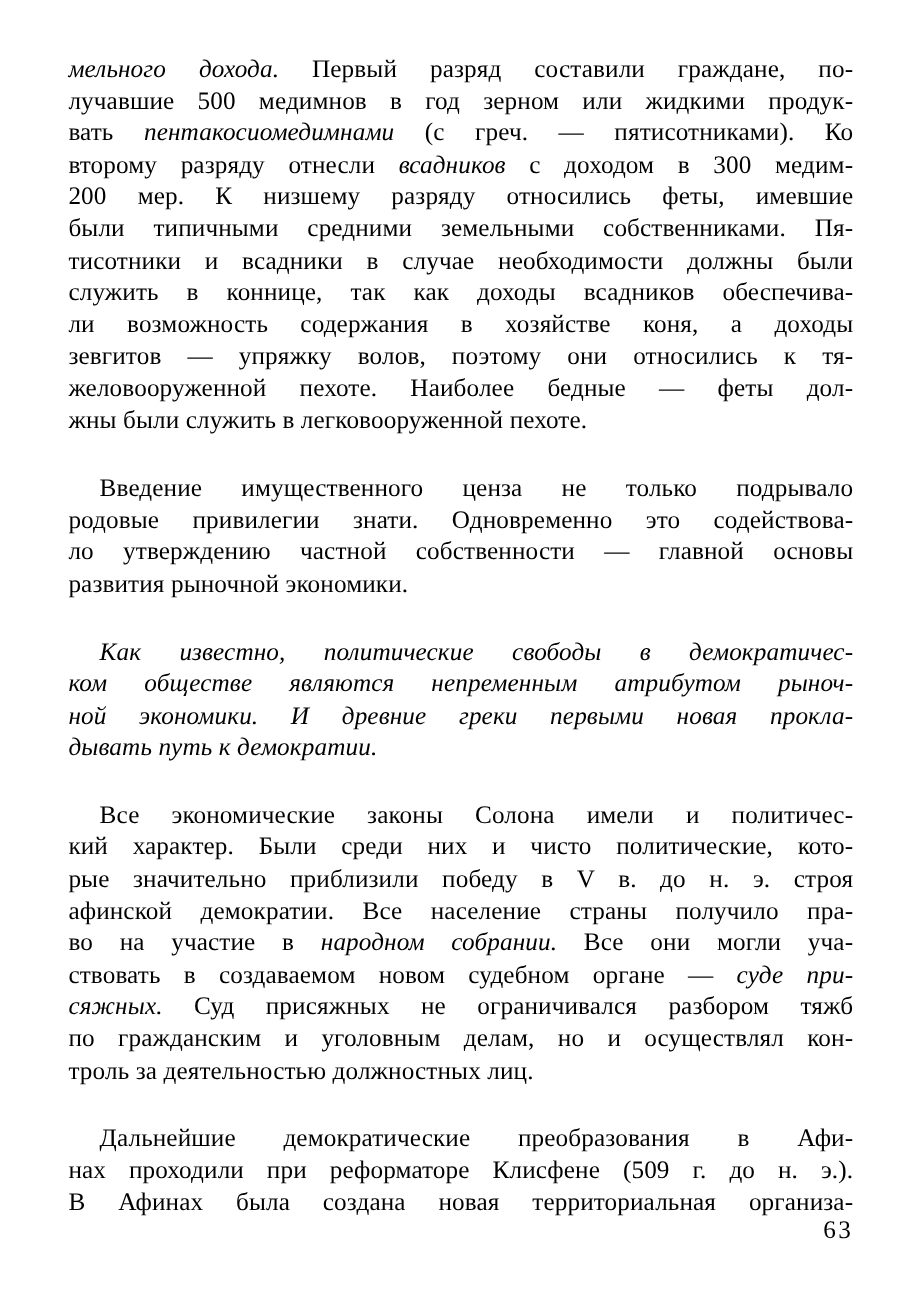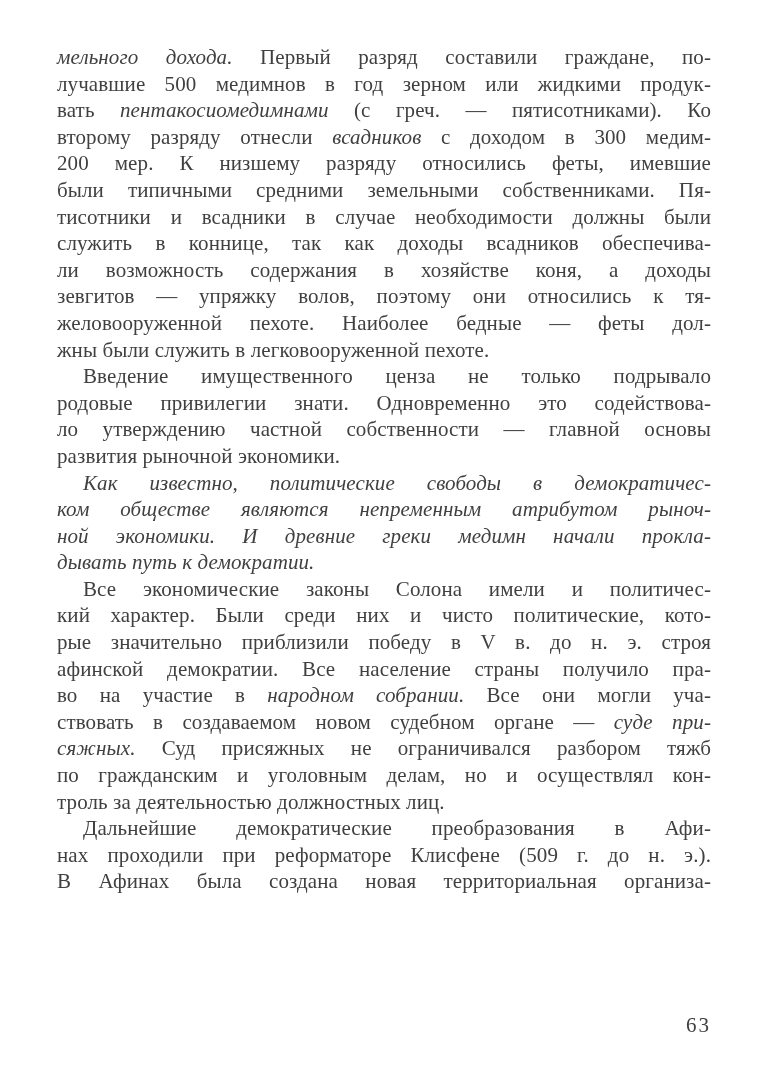--- a/index.html
+++ b/index.html
@@ -5,21 +5,21 @@
   html, body {
     margin: 0;
     padding: 0;
     background: #ffffff;
   }
   .page {
     position: relative;
     width: 766px;
     height: 1072px;
     background: #ffffff;
-    color: #404040;
+    color: #000000;
     font-family: "Liberation Serif", "DejaVu Serif", serif;
     overflow: hidden;
   }
   .text-block {
     position: absolute;
     left: 57px;
     top: 44px;
     width: 654px;
   }
   .line {
@@ -29,20 +29,21 @@
     text-align: justify;
     text-align-last: justify;
     white-space: normal;
     letter-spacing: 0.1px;
   }
   .line.end {
     text-align-last: left;
   }
   .line.indent {
     text-indent: 26px;
+    margin-top: 30px;
   }
   .it {
     font-style: italic;
   }
   .page-number {
     position: absolute;
     top: 1012px;
     left: 57px;
     width: 654px;
     text-align: right;
@@ -67,21 +68,21 @@
       <div class="line"><span>ли возможность содержания в хозяйстве коня, а доходы</span></div>
       <div class="line"><span>зевгитов — упряжку волов, поэтому они относились к тя-</span></div>
       <div class="line"><span>желовооруженной пехоте. Наиболее бедные — феты дол-</span></div>
       <div class="line end"><span>жны были служить в легковооруженной пехоте.</span></div>
       <div class="line indent"><span>Введение имущественного ценза не только подрывало</span></div>
       <div class="line"><span>родовые привилегии знати. Одновременно это содействова-</span></div>
       <div class="line"><span>ло утверждению частной собственности — главной основы</span></div>
       <div class="line end"><span>развития рыночной экономики.</span></div>
       <div class="line indent"><span class="it">Как известно, политические свободы в демократичес-</span></div>
       <div class="line"><span class="it">ком обществе являются непременным атрибутом рыноч-</span></div>
-      <div class="line"><span class="it">ной экономики. И древние греки медимн начали прокла-</span></div>
+      <div class="line"><span class="it">ной экономики. И древние греки первыми новая прокла-</span></div>
       <div class="line end"><span class="it">дывать путь к демократии.</span></div>
       <div class="line indent"><span>Все экономические законы Солона имели и политичес-</span></div>
       <div class="line"><span>кий характер. Были среди них и чисто политические, кото-</span></div>
       <div class="line"><span>рые значительно приблизили победу в V в. до н. э. строя</span></div>
       <div class="line"><span>афинской демократии. Все население страны получило пра-</span></div>
       <div class="line"><span>во на участие в </span><span class="it">народном собрании.</span><span> Все они могли уча-</span></div>
       <div class="line"><span>ствовать в создаваемом новом судебном органе — </span><span class="it">суде при-</span></div>
       <div class="line"><span class="it">сяжных.</span><span> Суд присяжных не ограничивался разбором тяжб</span></div>
       <div class="line"><span>по гражданским и уголовным делам, но и осуществлял кон-</span></div>
       <div class="line end"><span>троль за деятельностью должностных лиц.</span></div>

